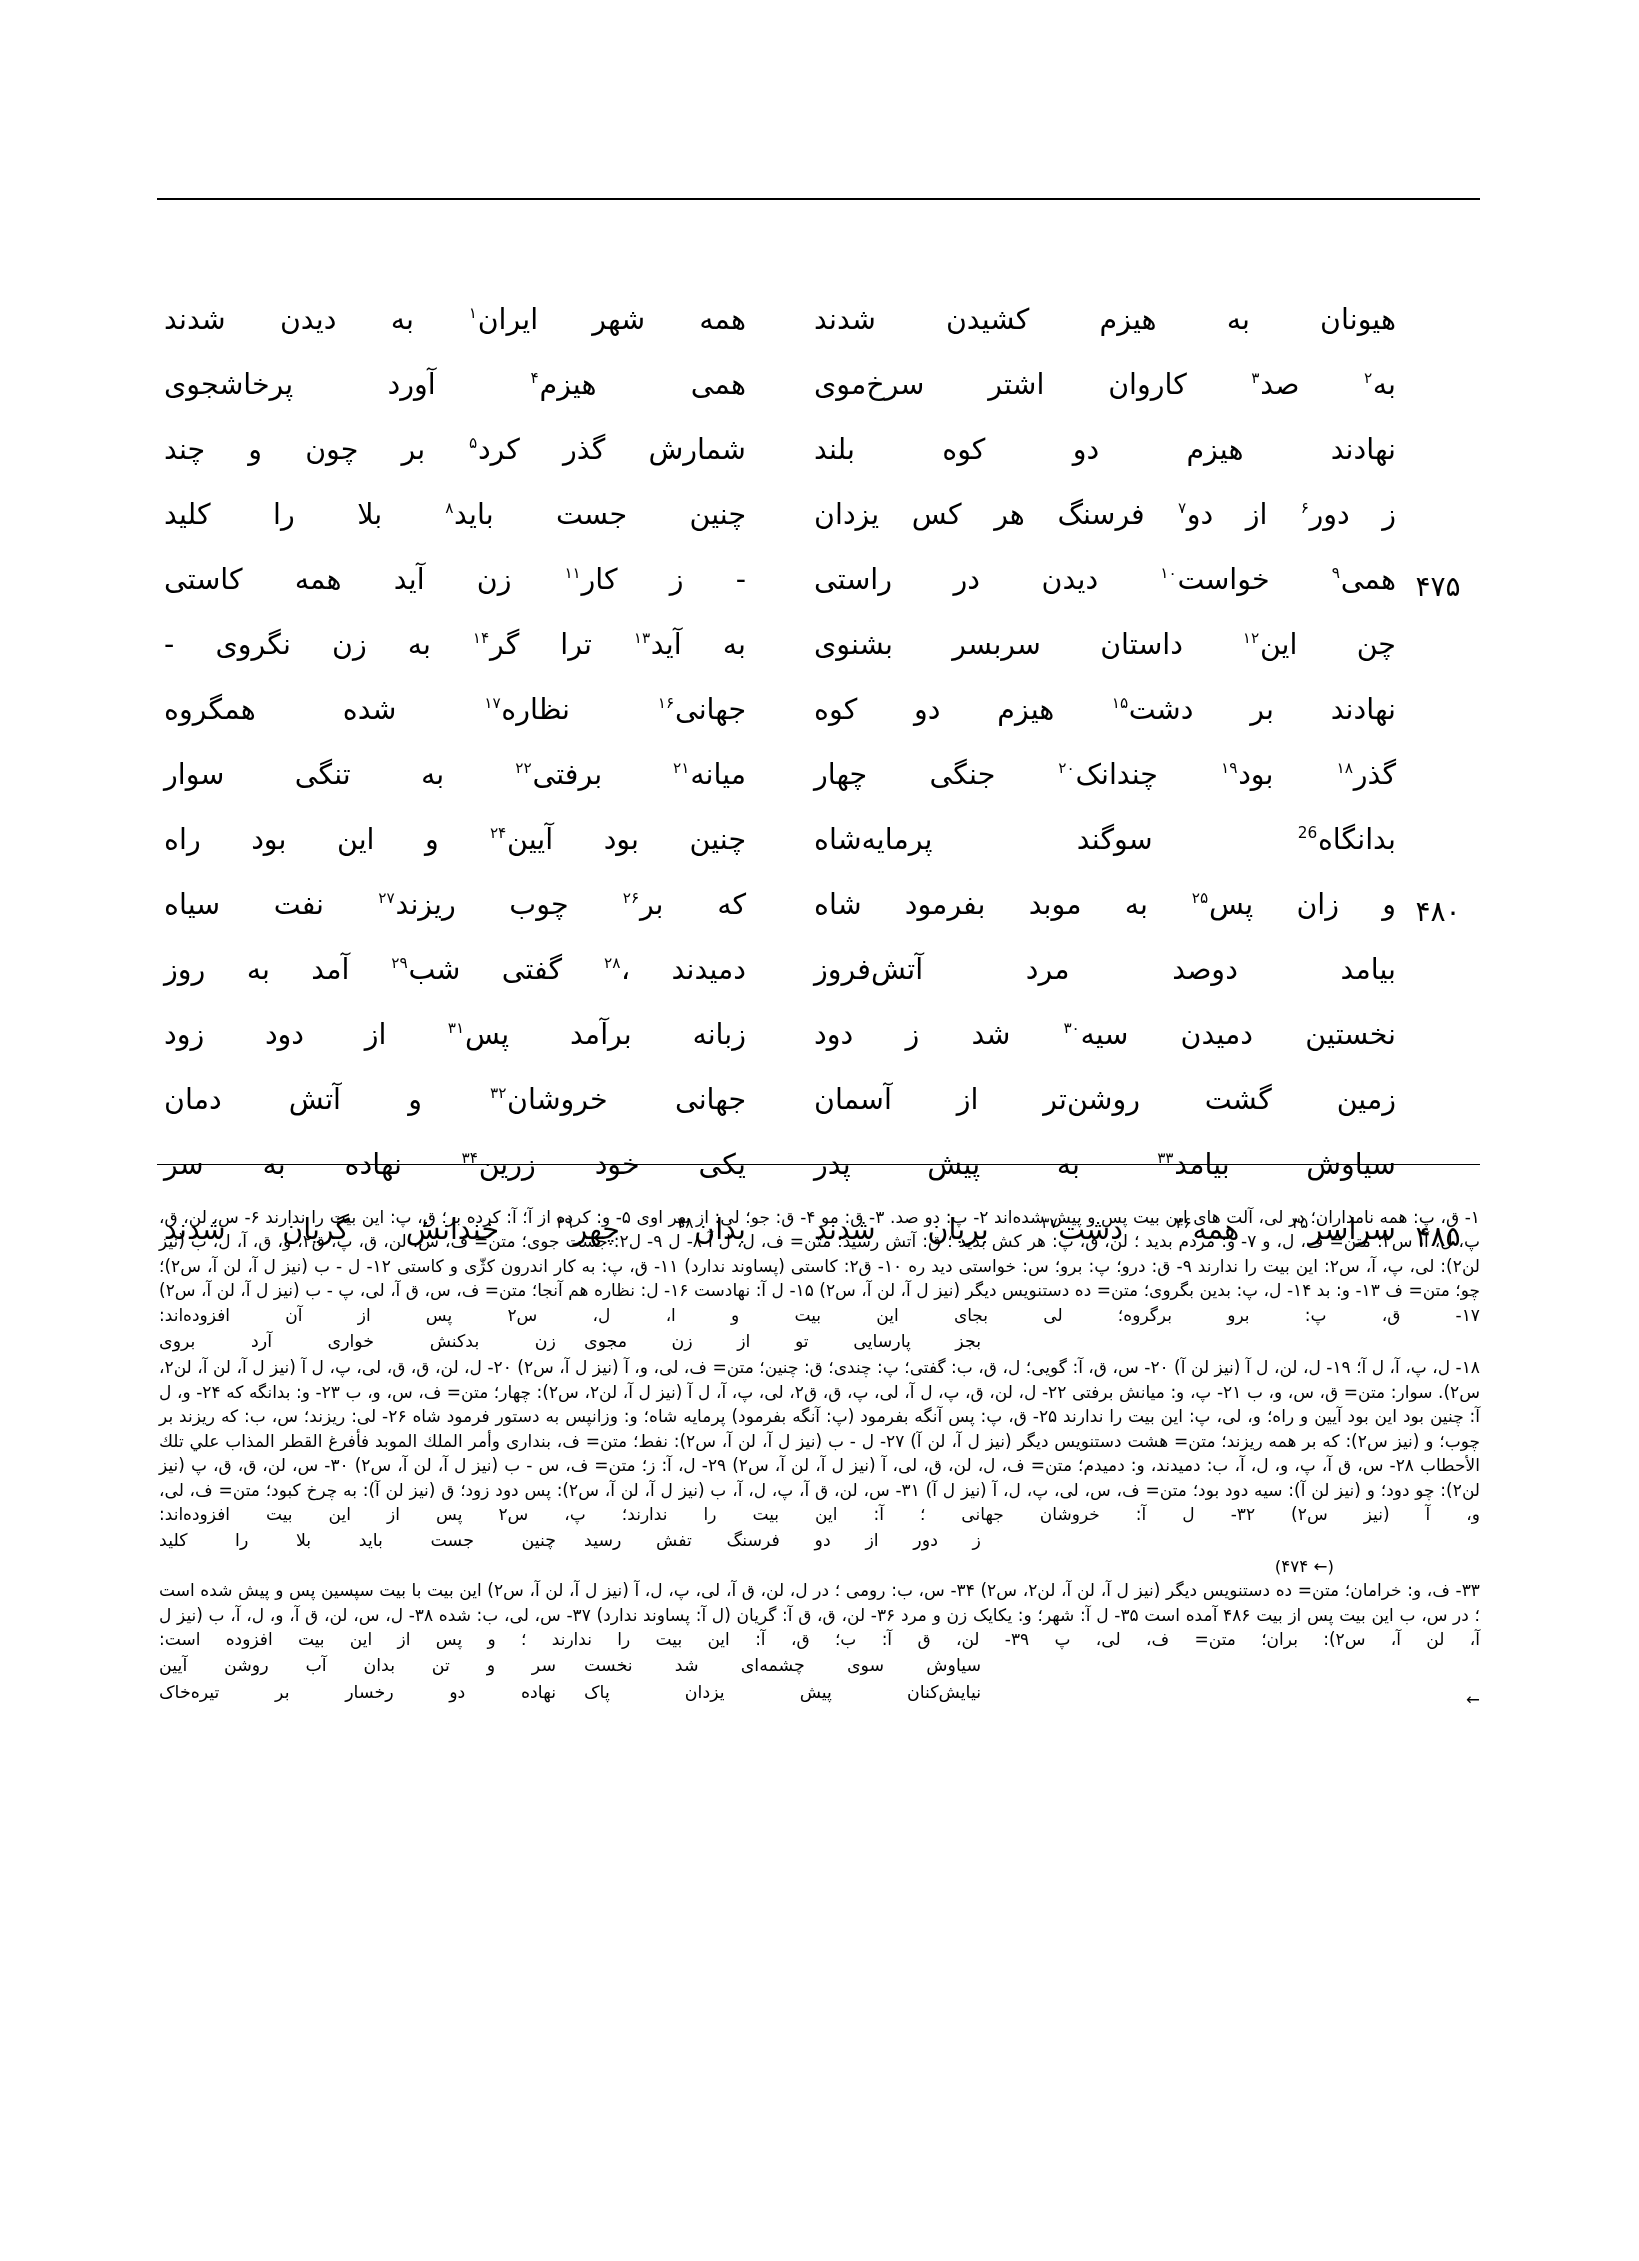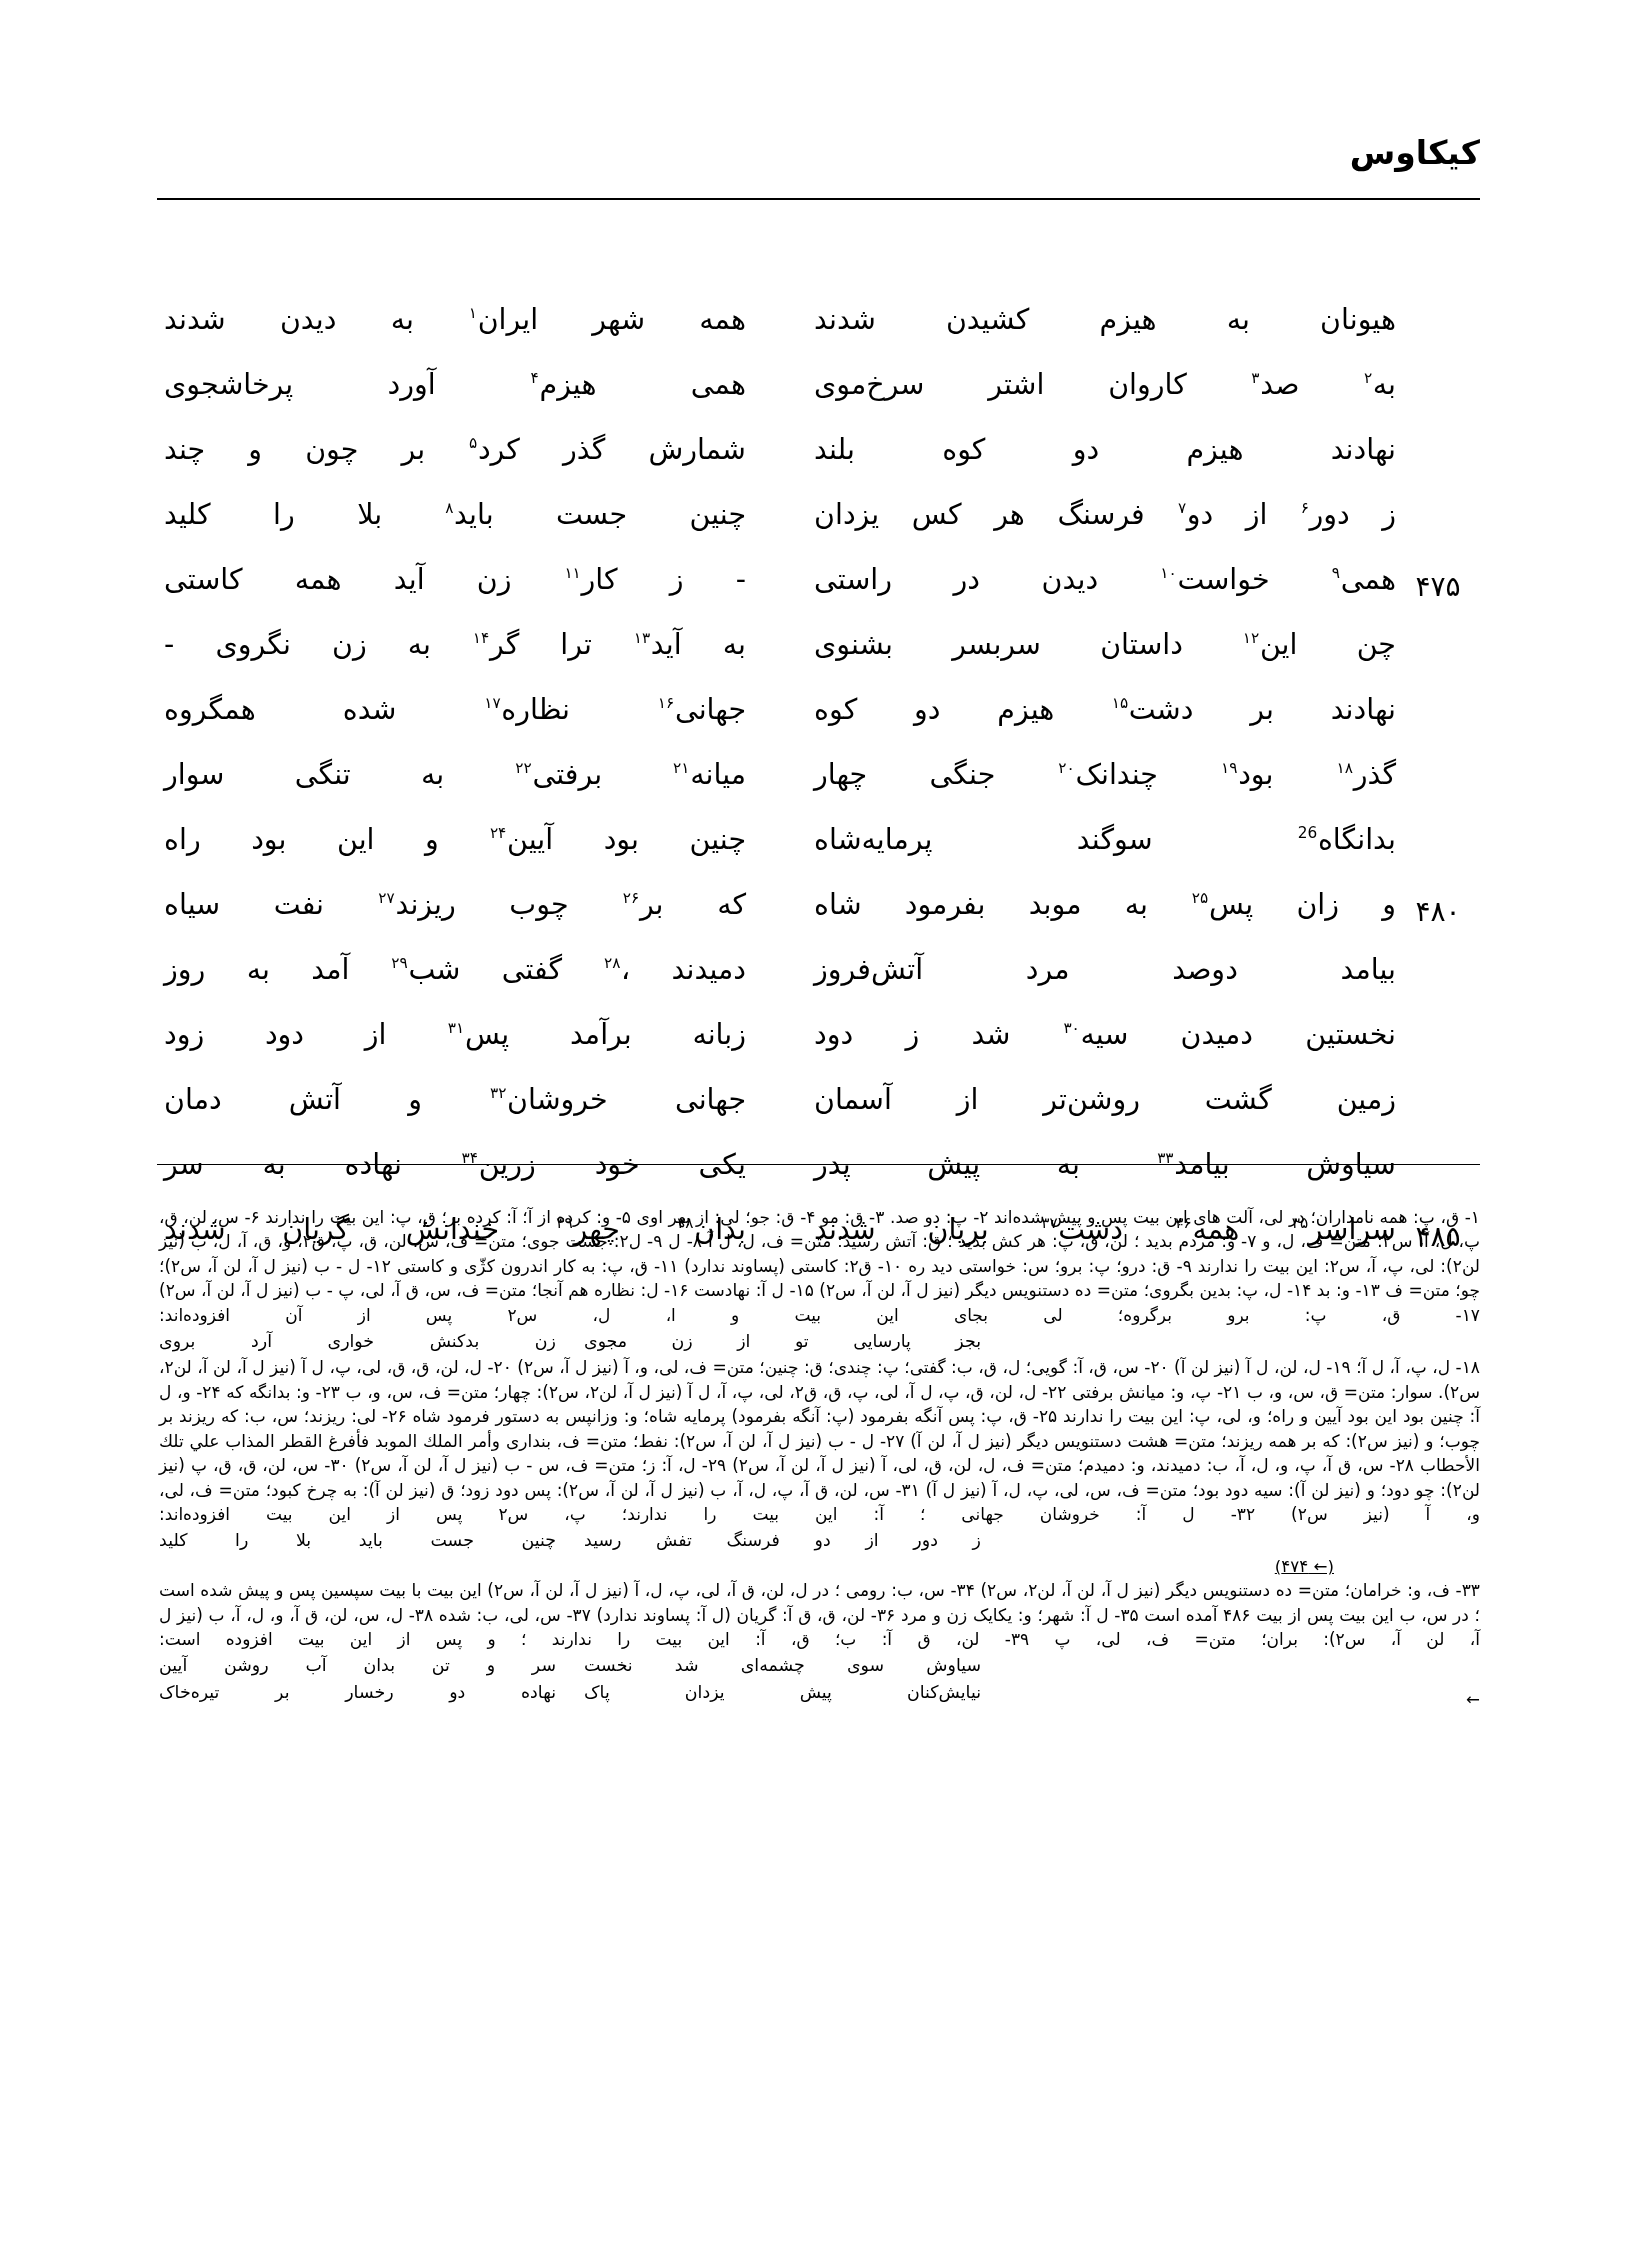--- a/index.html
+++ b/index.html
@@ -162,23 +162,20 @@
     font-weight: 700;
     letter-spacing: 1.4px;
     direction: rtl;
   }
 </style>
 </head>
 <body>
 
 <div class="page">
 
-  <div class="runhead">
-    <span class="runhead-title">کیکاوس</span>
-  </div>
   <div class="rule-top"></div>
 
   <div class="verse-area" id="verse-area">
       <div class="couplet">
         <div class="verse-num"></div>
         <div class="hemistich right">
           <span class="spread">
             <span class="seg">هیونان</span>
             <span class="seg">به</span>
             <span class="seg">هیزم</span>
@@ -543,21 +540,21 @@
         </div>
         <div class="h h2">
           <span>چنین</span>
           <span>جست</span>
           <span>باید</span>
           <span>بلا</span>
           <span>را</span>
           <span>کلید</span>
         </div>
       </div>
-      <div class="app-note-indent arrowbox" style="text-align: center; text-decoration: underline;">(← ۴۷۴)</div>
+      <div class="app-note-indent arrowbox" style="text-align: center;">(← ۴۷۴)</div>
       <p class="app-par">۳۳- ف، و: خرامان؛ متن= ده دستنویس دیگر (نیز ل آ، لن آ، لن۲، س۲)    ۳۴- س، ب: رومی ؛ در ل، لن، ق آ، لی، پ، ل، آ (نیز ل آ، لن آ، س۲) این بیت با بیت سپسین پس و پیش شده است ؛ در س، ب این بیت پس از بیت ۴۸۶ آمده است    ۳۵- ل آ: شهر؛ و: یکایک زن و مرد    ۳۶- لن، ق، ق آ: گریان (ل آ: پساوند ندارد)    ۳۷- س، لی، ب: شده    ۳۸- ل، س، لن، ق آ، و، ل، آ، ب (نیز ل آ، لن آ، س۲): بران؛ متن= ف، لی، پ    ۳۹- لن، ق آ: ب؛ ق، آ: این بیت را ندارند ؛ و پس از این بیت افزوده است:</p>
       <div class="app-couplet">
         <div class="h h1">
           <span>سیاوش</span>
           <span>سوی</span>
           <span>چشمه‌ای</span>
           <span>شد</span>
           <span>نخست</span>
         </div>
         <div class="h h2">

